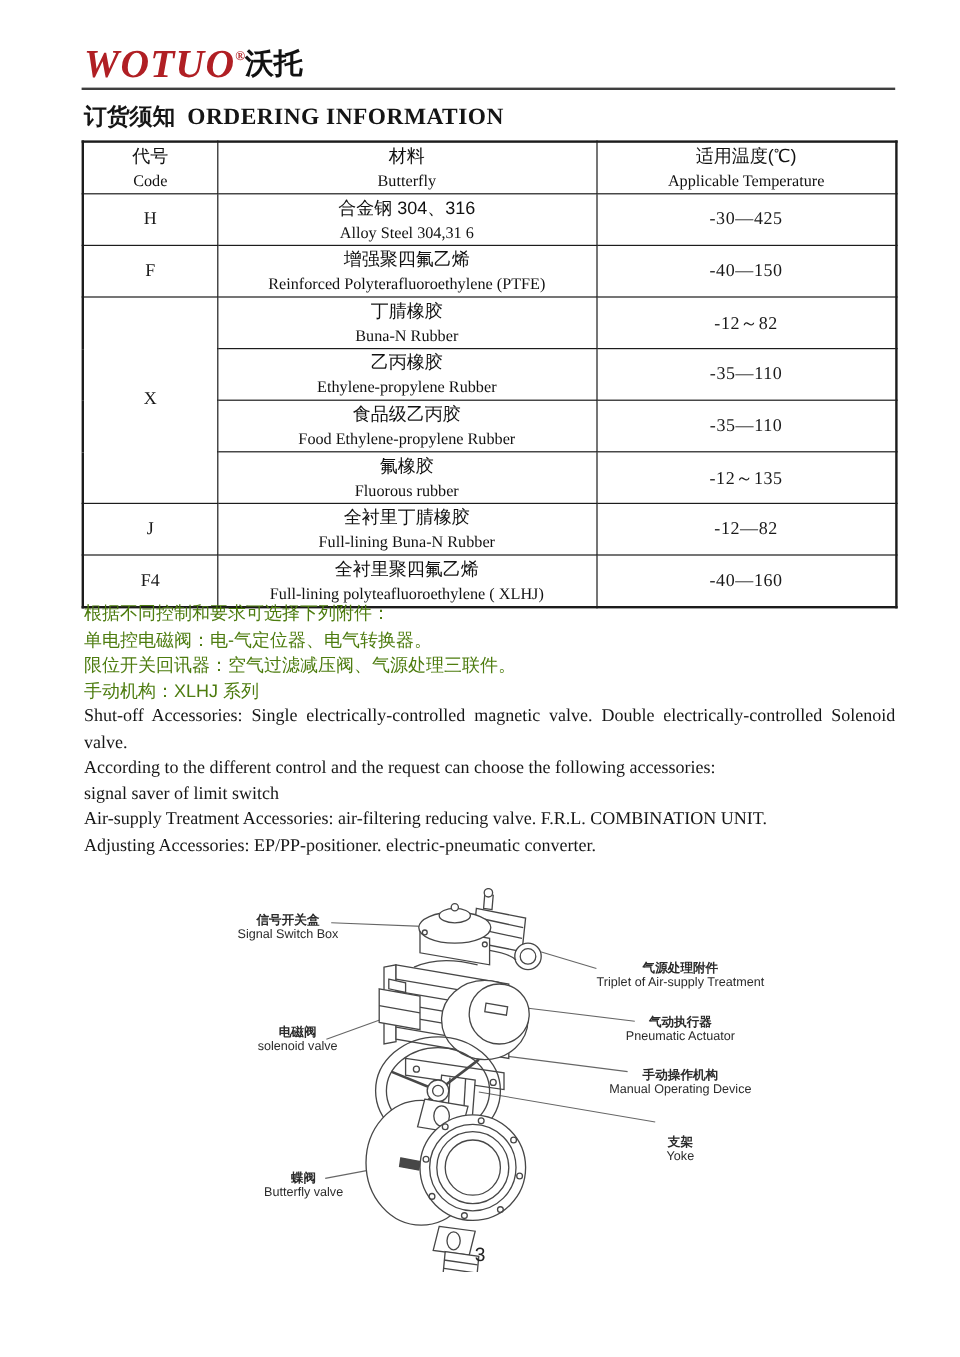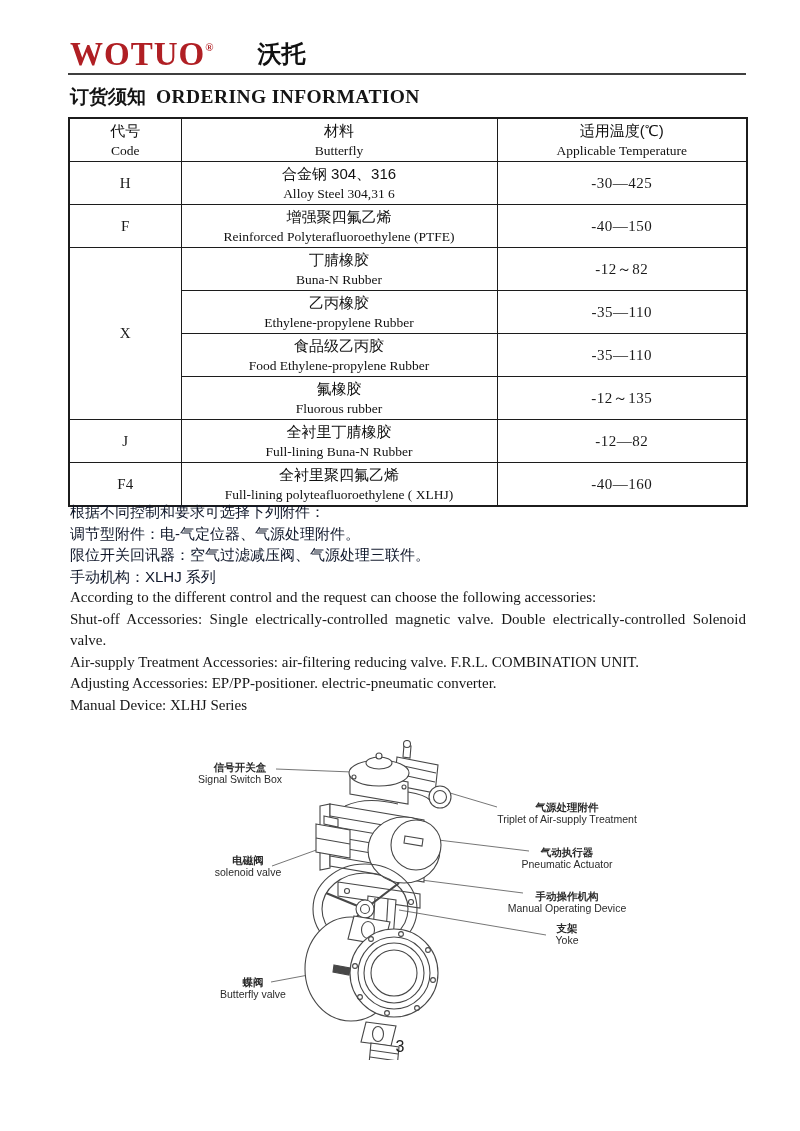--- a/index.html
+++ b/index.html
@@ -2,40 +2,40 @@
 <html><head>
 <meta charset="utf-8">
 <style>
   html,body{margin:0;padding:0;background:#ffffff;}
   .page{
     position:relative; width:800px; height:1131px; background:#ffffff;
     font-family:"Liberation Serif", serif; color:#1a1a1a; overflow:hidden;
   }
   
   .logo-row{position:absolute; left:70px; top:36px; white-space:nowrap;}
-  .logo-en{font-family:"Liberation Serif", serif; font-weight:bold; font-size:33px; color:#b01f24; letter-spacing:1px;}
+  .logo-en{font-family:"Liberation Serif", serif; font-weight:bold; font-size:33px; color:#b01f24; letter-spacing:1px;font-style:italic;}
   .logo-reg{font-size:11px; color:#b01f24; vertical-align:14px; font-weight:bold;}
-  .logo-cn{font-family:"Liberation Sans", sans-serif; font-weight:bold; font-size:24px; color:#111; vertical-align:3px;margin-left:44px;}
+  .logo-cn{font-family:"Liberation Sans", sans-serif; font-weight:bold; font-size:24px; color:#111; vertical-align:3px;}
   .top-rule{position:absolute; left:68px; top:73px; width:678px; height:2px; background:#3f3f3f;}
   .sec-title{position:absolute; left:70px; top:84px; white-space:nowrap;}
   .sec-title .t-cn{font-family:"Liberation Sans", sans-serif; font-weight:bold; font-size:19px; color:#151515;}
   .sec-title .t-en{font-family:"Liberation Serif", serif; font-weight:bold; font-size:19.5px; color:#151515; letter-spacing:0.4px; margin-left:6px;}
   
   .tbl-wrap{position:absolute; left:68px; top:117px;}
   table.info{border-collapse:collapse; table-layout:fixed; width:678px; border:2px solid #1c1c1c;}
   table.info td{border:1px solid #1c1c1c; text-align:center; vertical-align:middle; padding:0 4px; height:42px;}
   td.hdr{height:41px;margin-top:29px;}
   .c-cn{font-family:"Liberation Sans", sans-serif; font-size:15px; line-height:20px; color:#111;}
   .c-en{font-family:"Liberation Serif", serif; font-size:13.5px; line-height:19px; color:#111;}
   .code-cell{font-family:"Liberation Serif", serif; font-size:15px;}
   .temp-cell{font-family:"Liberation Serif", serif; font-size:15px; letter-spacing:0.5px;}
   
   .notes{position:absolute; left:70px; top:501px; width:676px;}
   .note{margin:0; padding:0;}
-  .note-cn{font-family:"Liberation Sans", sans-serif; font-size:15px; line-height:21.6px; color:#0f172a;}
+  .note-cn{font-family:"Liberation Sans", sans-serif; font-size:15px; line-height:21.6px; color:#4d7c0f;}
   .note-en{font-family:"Liberation Serif", serif; font-size:15px; line-height:21.5px; color:#161616;}
   .justify-line{text-align:justify; text-align-last:justify;}
   
   .diagram{position:absolute; left:0; top:740px; width:800px; height:320px;}
   .diagram svg{position:absolute; left:0; top:0;}
   .dlabel{position:absolute; text-align:center; font-family:"Liberation Sans", sans-serif; color:#2b2b2b;}
   .dlabel .cn{font-size:10.5px; font-weight:bold; line-height:12px; white-space:nowrap;}
   .dlabel .en{font-size:10.5px; line-height:12px; white-space:nowrap;}
   
   .page-num{position:absolute; left:0; top:1038px; width:800px; text-align:center;
@@ -138,28 +138,28 @@
           <div class="c-en">Full-lining  polyteafluoroethylene ( XLHJ)</div>
         </td>
         <td class="temp-cell">-40—160</td>
       </tr>
     </tbody>
       </table>
   </div>
 
   <div class="notes">
     <p class="note note-cn">根据不同控制和要求可选择下列附件：</p>
-    <p class="note note-cn">调节型附件：电-气定位器、气源处理附件。</p>
+    <p class="note note-cn">单电控电磁阀：电-气定位器、电气转换器。</p>
     <p class="note note-cn">限位开关回讯器：空气过滤减压阀、气源处理三联件。</p>
     <p class="note note-cn">手动机构：XLHJ 系列</p>
+    <p class="note note-en justify-line">Shut-off Accessories: Single electrically-controlled magnetic valve. Double electrically-controlled Solenoid valve.</p>
     <p class="note note-en">According to the different control and the request can choose the following accessories:</p>
-    <p class="note note-en justify-line">Shut-off Accessories: Single electrically-controlled magnetic valve. Double electrically-controlled Solenoid valve.</p>
+    <p class="note note-en">signal saver of limit switch</p>
     <p class="note note-en">Air-supply Treatment Accessories: air-filtering reducing valve. F.R.L. COMBINATION UNIT.</p>
     <p class="note note-en">Adjusting Accessories: EP/PP-positioner. electric-pneumatic converter.</p>
-    <p class="note note-en">Manual Device: XLHJ Series</p>
   </div>
 
   <div class="diagram">
     <svg width="800" height="320" viewBox="0 0 800 320">
       <g stroke="#666" stroke-width="0.9">
         <line x1="276" y1="29" x2="352" y2="32"></line>
         <line x1="272" y1="126" x2="333" y2="104"></line>
         <line x1="271" y1="242" x2="351" y2="227"></line>
         <line x1="497" y1="67" x2="440" y2="50"></line>
         <line x1="529" y1="111" x2="430" y2="99"></line>
@@ -264,21 +264,21 @@
       <div class="en">Triplet of Air-supply Treatment</div>
     </div>
     <div class="dlabel" style="left:492px; top:106px; width:150px;">
       <div class="cn">气动执行器</div>
       <div class="en">Pneumatic Actuator</div>
     </div>
     <div class="dlabel" style="left:492px; top:150px; width:150px;">
       <div class="cn">手动操作机构</div>
       <div class="en">Manual Operating Device</div>
     </div>
-    <div class="dlabel" style="left:492px; top:182px; width:150px;">
+    <div class="dlabel" style="left:492px; top:206px; width:150px;">
       <div class="cn">支架</div>
       <div class="en">Yoke</div>
     </div>
   </div>
 
   <div class="page-num">3</div>
 
 </div>
 
 </body></html>

